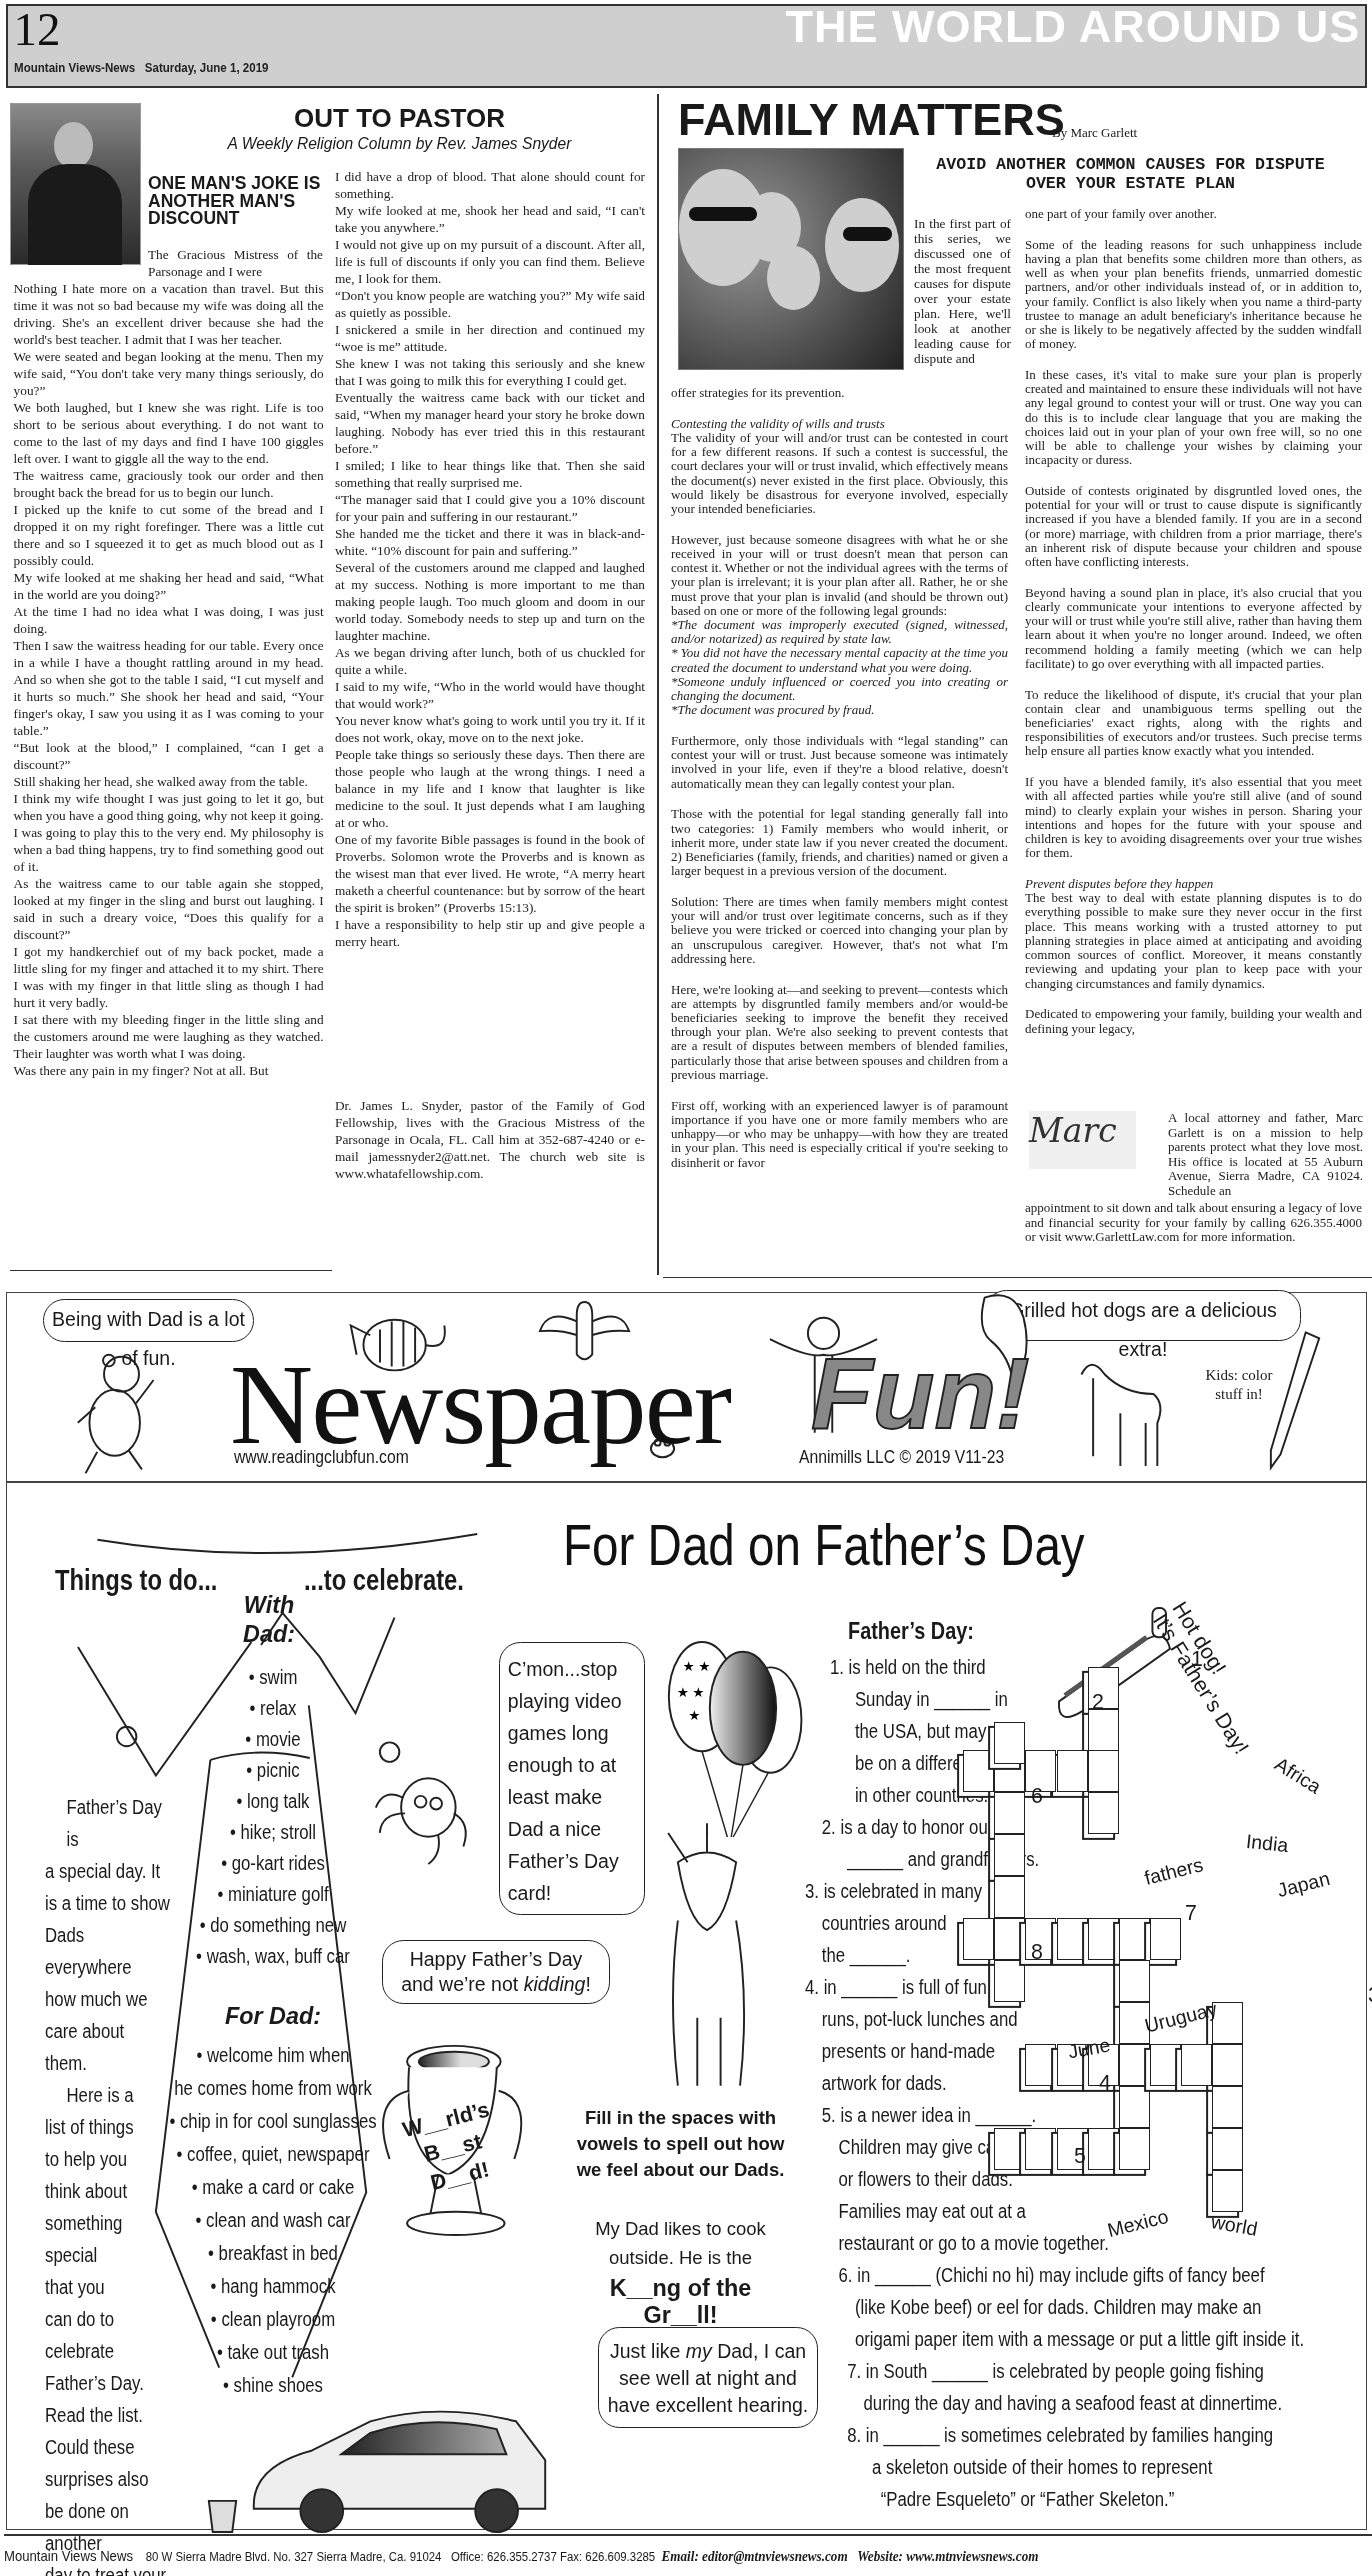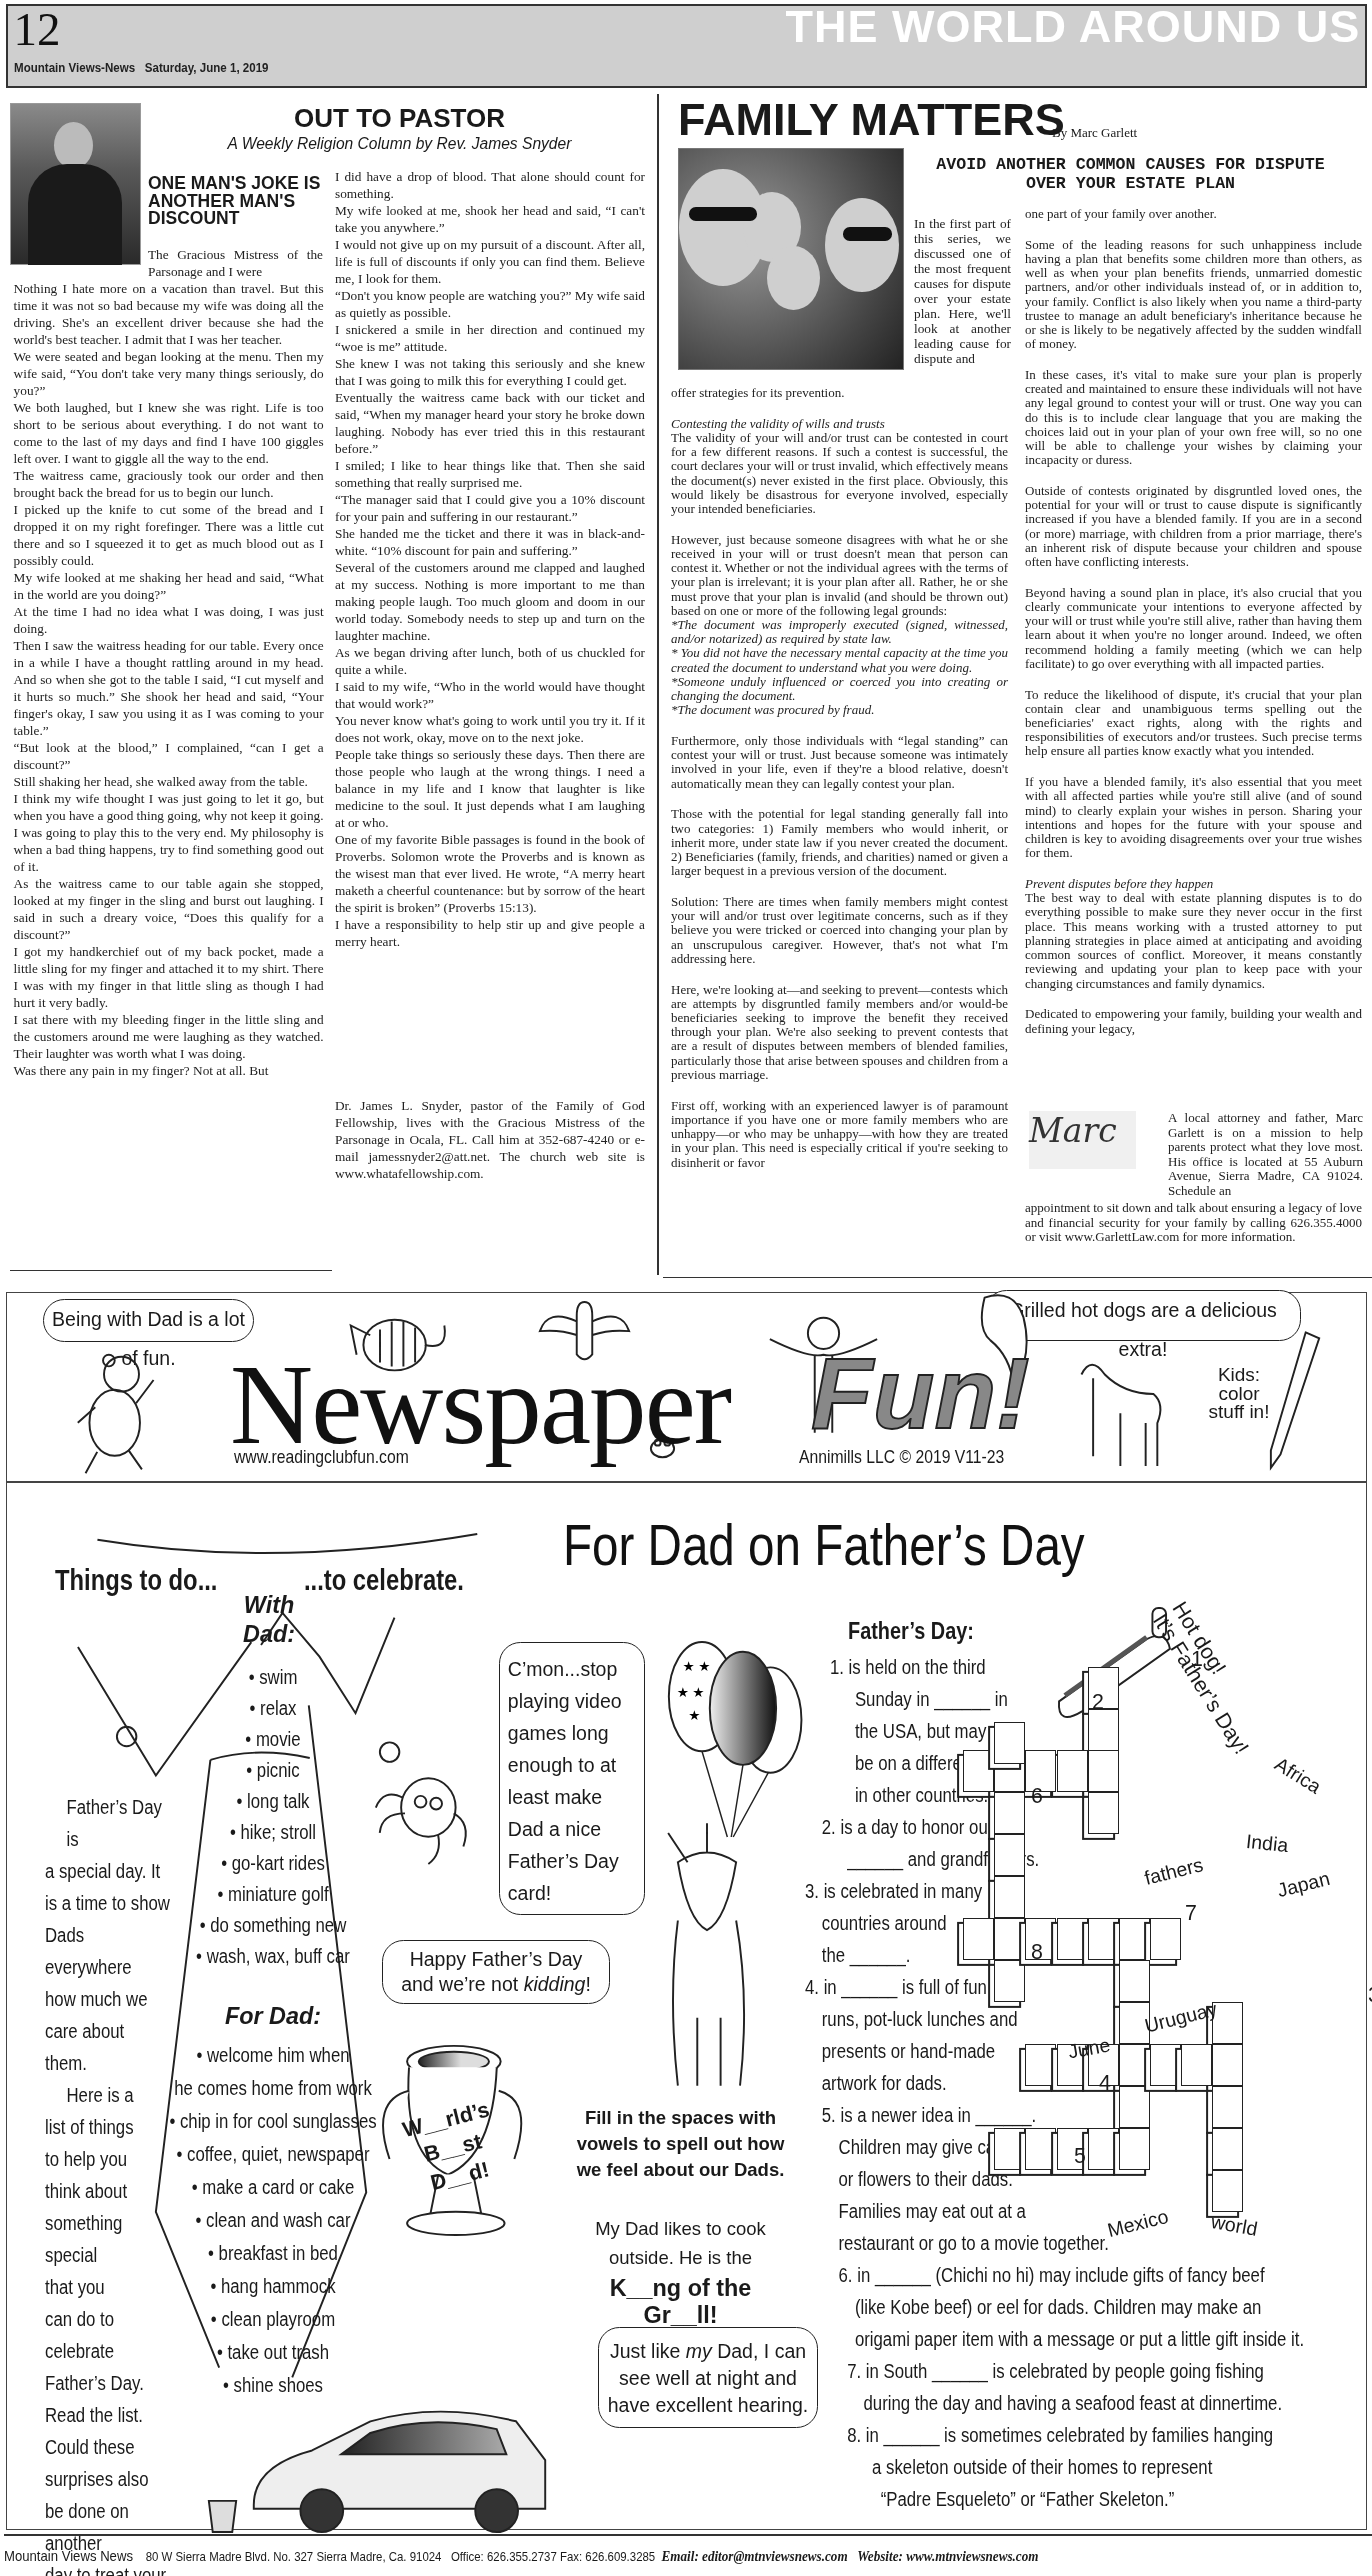--- a/index.html
+++ b/index.html
@@ -34,21 +34,21 @@
   #fm-head{left:926px;top:156px;width:409px;font-family:Liberation Mono, monospace;font-weight:bold;font-size:16.6px;line-height:18.5px;text-align:center}
   #marc-sig{left:1029px;top:1111px;width:107px;height:58px;font-family:"DejaVu Serif",serif;font-style:italic;font-size:33px;color:#333;background:#f0f0f0}
   
   #fun-box{left:5.8px;top:1292px;width:1361px;height:1238px;border:1.9px solid #444}
   #fun-sep{left:5.8px;top:1481px;width:1361px;height:1.9px;background:#444}
   .bubble{border:1.9px solid #222;border-radius:21.4px;background:#fff;font-family:"Liberation Sans",sans-serif;text-align:center;transform-origin:left}
   #nf-news{left:230px;top:1347px;font-family:"Liberation Serif",serif;font-size:115px;line-height:1;letter-spacing:-1.9px;color:#111}
   #nf-fun{left:811px;top:1343px;font-family:"Liberation Sans",sans-serif;font-style:italic;font-weight:bold;font-size:101px;line-height:1;color:#888;-webkit-text-stroke:1.9px #222}
   #nf-url{left:234px;top:1446px;font-family:"Liberation Sans",sans-serif;font-size:18.5px;transform:scaleX(.85);transform-origin:left}
   #nf-copy{left:799px;top:1446px;font-family:"Liberation Sans",sans-serif;font-size:18.5px;transform:scaleX(.85);transform-origin:left}
-  #nf-kids{left:1205px;top:1366px;width:68px;font-family:Liberation Sans, sans-serif;font-size:19px;line-height:18.5px;text-align:center}
+  #nf-kids{left:1205px;top:1366px;width:68px;font-family:Liberation Serif, serif;font-size:15px;line-height:18.5px;text-align:center}
   #fd-title{left:563px;top:1516px;font-family:"Liberation Sans",sans-serif;font-size:58px;line-height:1;transform:scaleX(.82);transform-origin:left;color:#111}
   #things{left:55px;top:1564px;font-family:"Liberation Sans",sans-serif;font-weight:bold;font-size:29px;transform:scaleX(.82);transform-origin:left}
   #celebrate{left:304px;top:1564px;font-family:"Liberation Sans",sans-serif;font-weight:bold;font-size:29px;transform:scaleX(.82);transform-origin:left}
   #with-dad{left:240px;top:1591px;width:58px;text-align:center;font-family:"Liberation Sans",sans-serif;font-weight:bold;font-style:italic;font-size:23.4px;line-height:29px}
   .list{font-family:"Liberation Sans",sans-serif;font-size:19.5px;line-height:31px;text-align:center;transform:scaleX(.86);transform-origin:center}
   #with-list{left:156px;top:1662px;width:234px}
   #for-dad-head{left:195px;top:2003px;width:156px;text-align:center;font-family:"Liberation Sans",sans-serif;font-weight:bold;font-style:italic;font-size:23.4px}
   #for-list{left:117px;top:2039px;width:312px;line-height:33px}
   #intro{left:45px;top:1791px;width:146px;font-family:"Liberation Sans",sans-serif;font-size:19.5px;line-height:32px;transform:scaleX(.86);transform-origin:left}
   #cmon{left:499px;top:1642px;width:146px;height:273px;padding:9.7px 7.8px;text-align:left;font-size:19.5px;line-height:32px}

